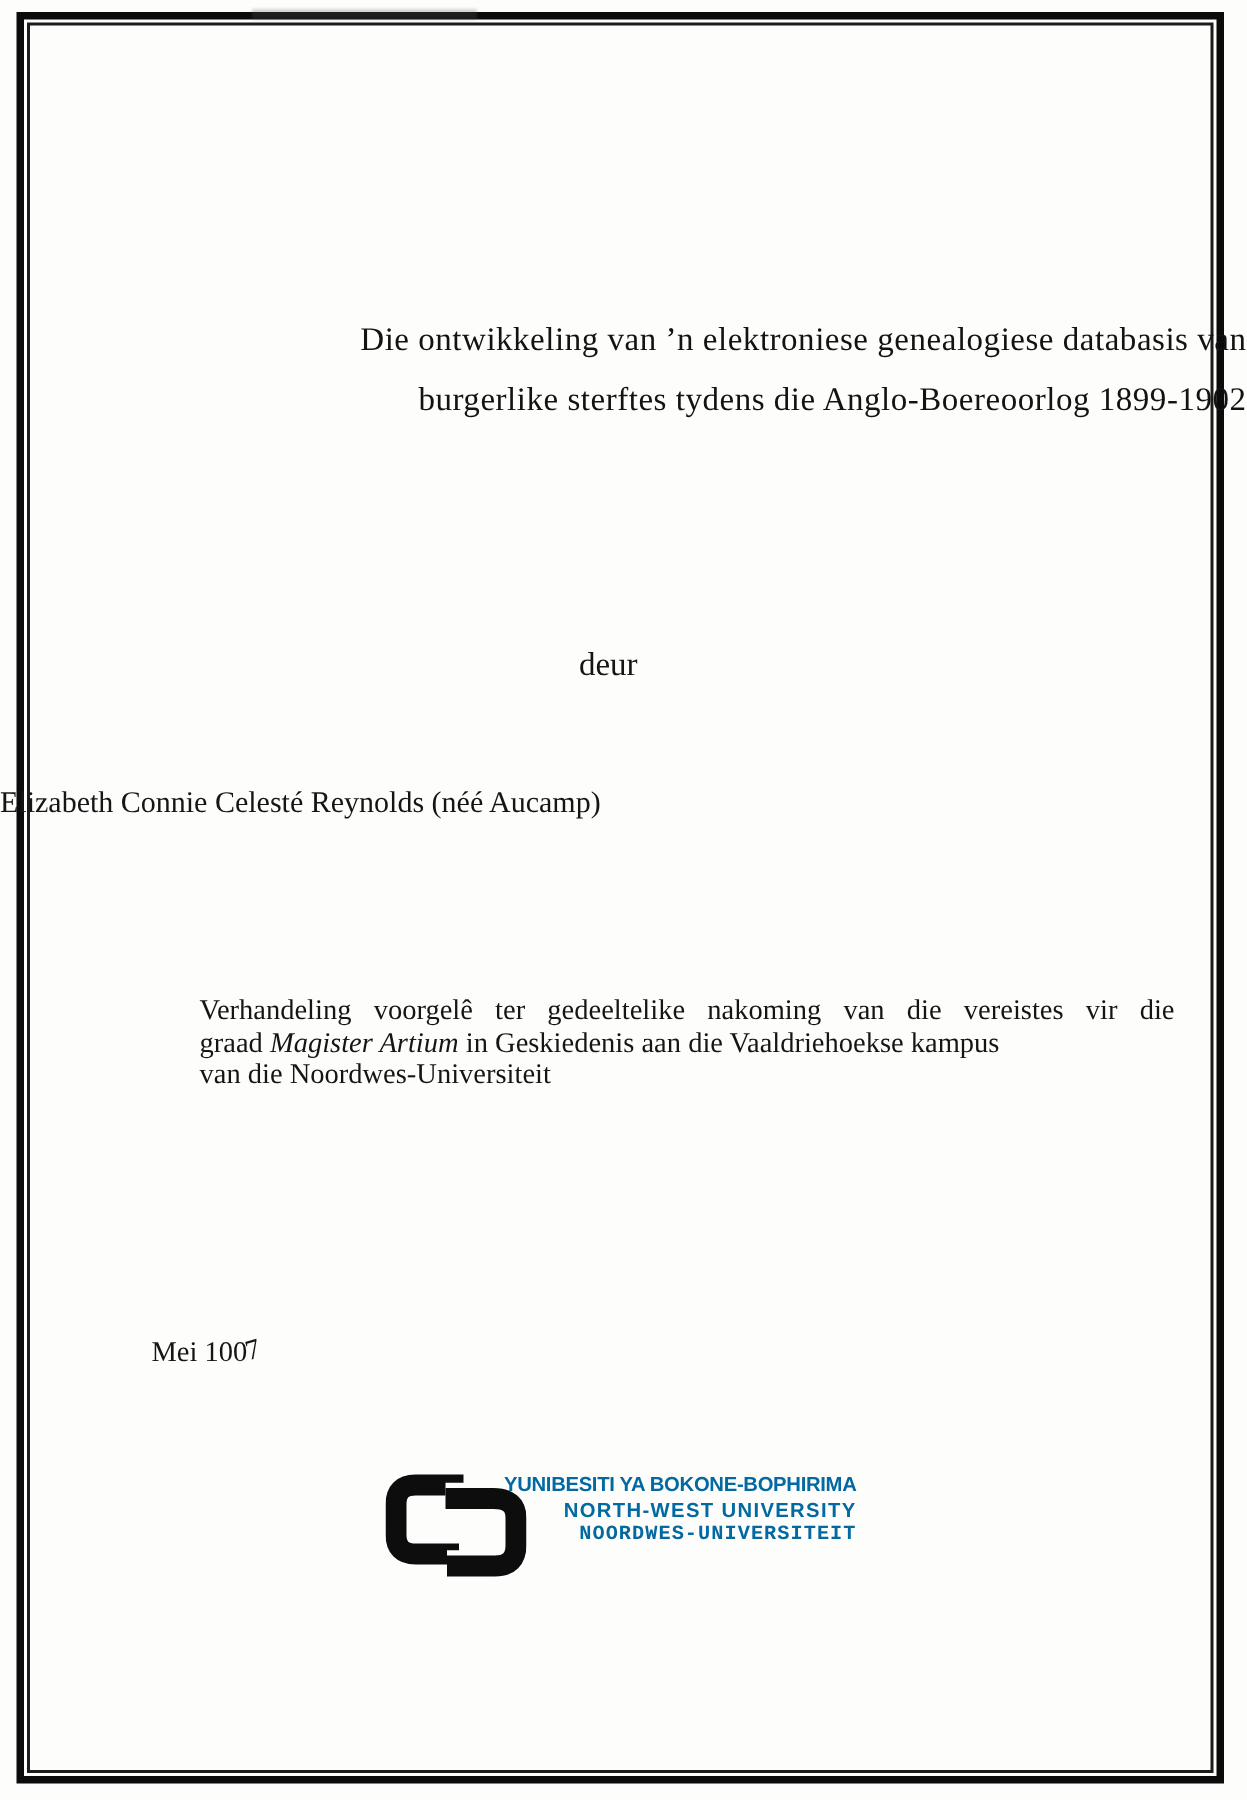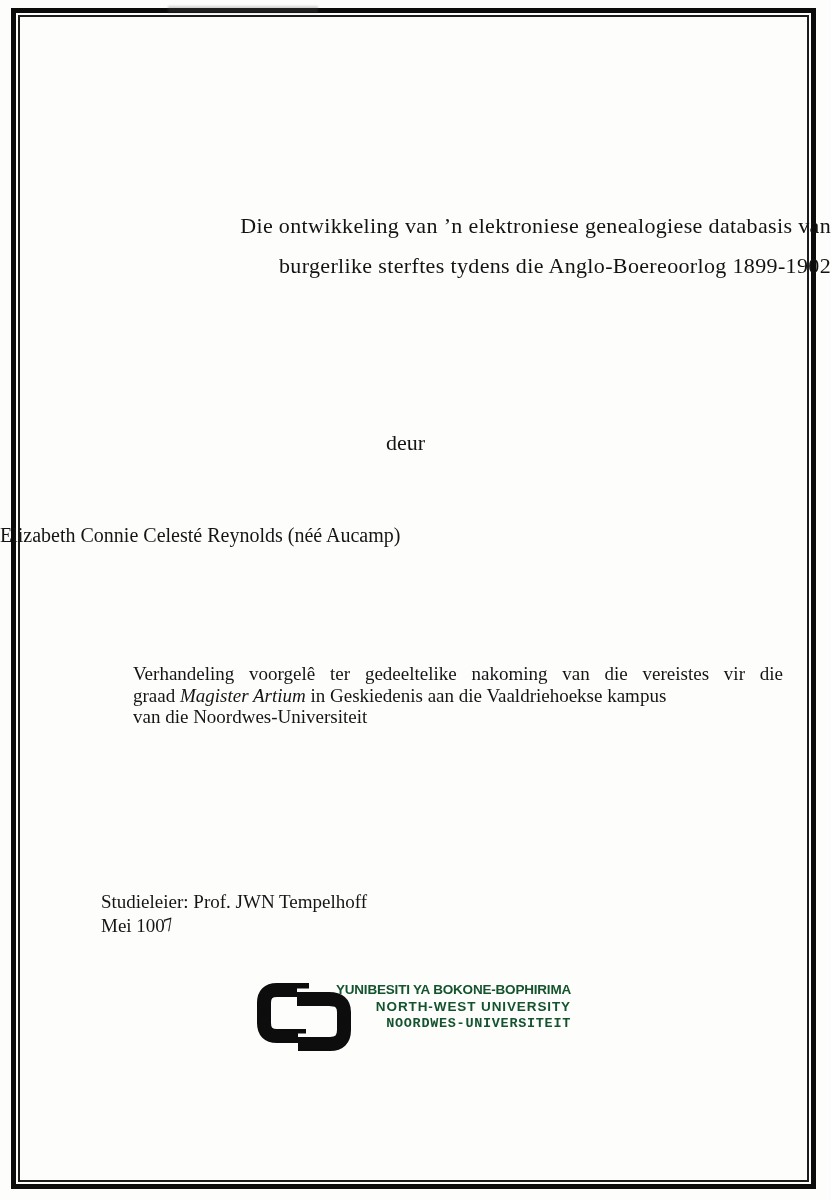--- a/index.html
+++ b/index.html
@@ -81,21 +81,21 @@
     position: absolute;
     left: 257px; top: 979px;
   }
   .logo-text {
     position: absolute;
     left: 320px; top: 981px;
     width: 251px;
     text-align: right;
     font-family: "Liberation Sans", sans-serif;
     font-weight: 700;
-    color: #14532d;
+    color: #0369a1;
     font-size: 13.5px;
     line-height: 17px;
     white-space: nowrap;
   }
   .logo-text .l1 { letter-spacing: -0.2px; }
   .logo-text .l2 { letter-spacing: 0.9px; }
   .logo-text .l3 { letter-spacing: 0.7px; font-family: Liberation Mono, monospace; }
   i { font-style: italic; }
 </style>
 </head>
@@ -115,21 +115,20 @@
 
 <div class="author">Elizabeth Connie Celesté Reynolds (néé Aucamp)</div>
 
 <div class="statement">
   <div class="just">Verhandeling voorgelê ter gedeeltelike nakoming van die vereistes vir die</div>
   <div><span>graad </span><i>Magister Artium</i><span> in Geskiedenis aan die Vaaldriehoekse kampus</span></div>
   <div>van die Noordwes-Universiteit</div>
 </div>
 
 <div class="supervisor-block">
-  <div>Studieleier: Prof. JWN Tempelhoff</div>
   <div><span>Mei 100</span><span class="date-seven">7</span></div>
 </div>
 
 <div class="logo-row">
   <svg class="logo-mark" width="94" height="76" viewBox="0 0 94 76">
 
     <path d="M 52 11 L 20 11 Q 7 11 7 24 L 7 44 Q 7 57 20 57 L 49 57" fill="none" stroke="#0d0d0d" stroke-width="14"></path>
 
     <path d="M 40 20 L 72 20 Q 87 20 87 33 L 87 51 Q 87 65 73 65 L 41 65" fill="none" stroke="#fdfdfc" stroke-width="21"></path>
 

